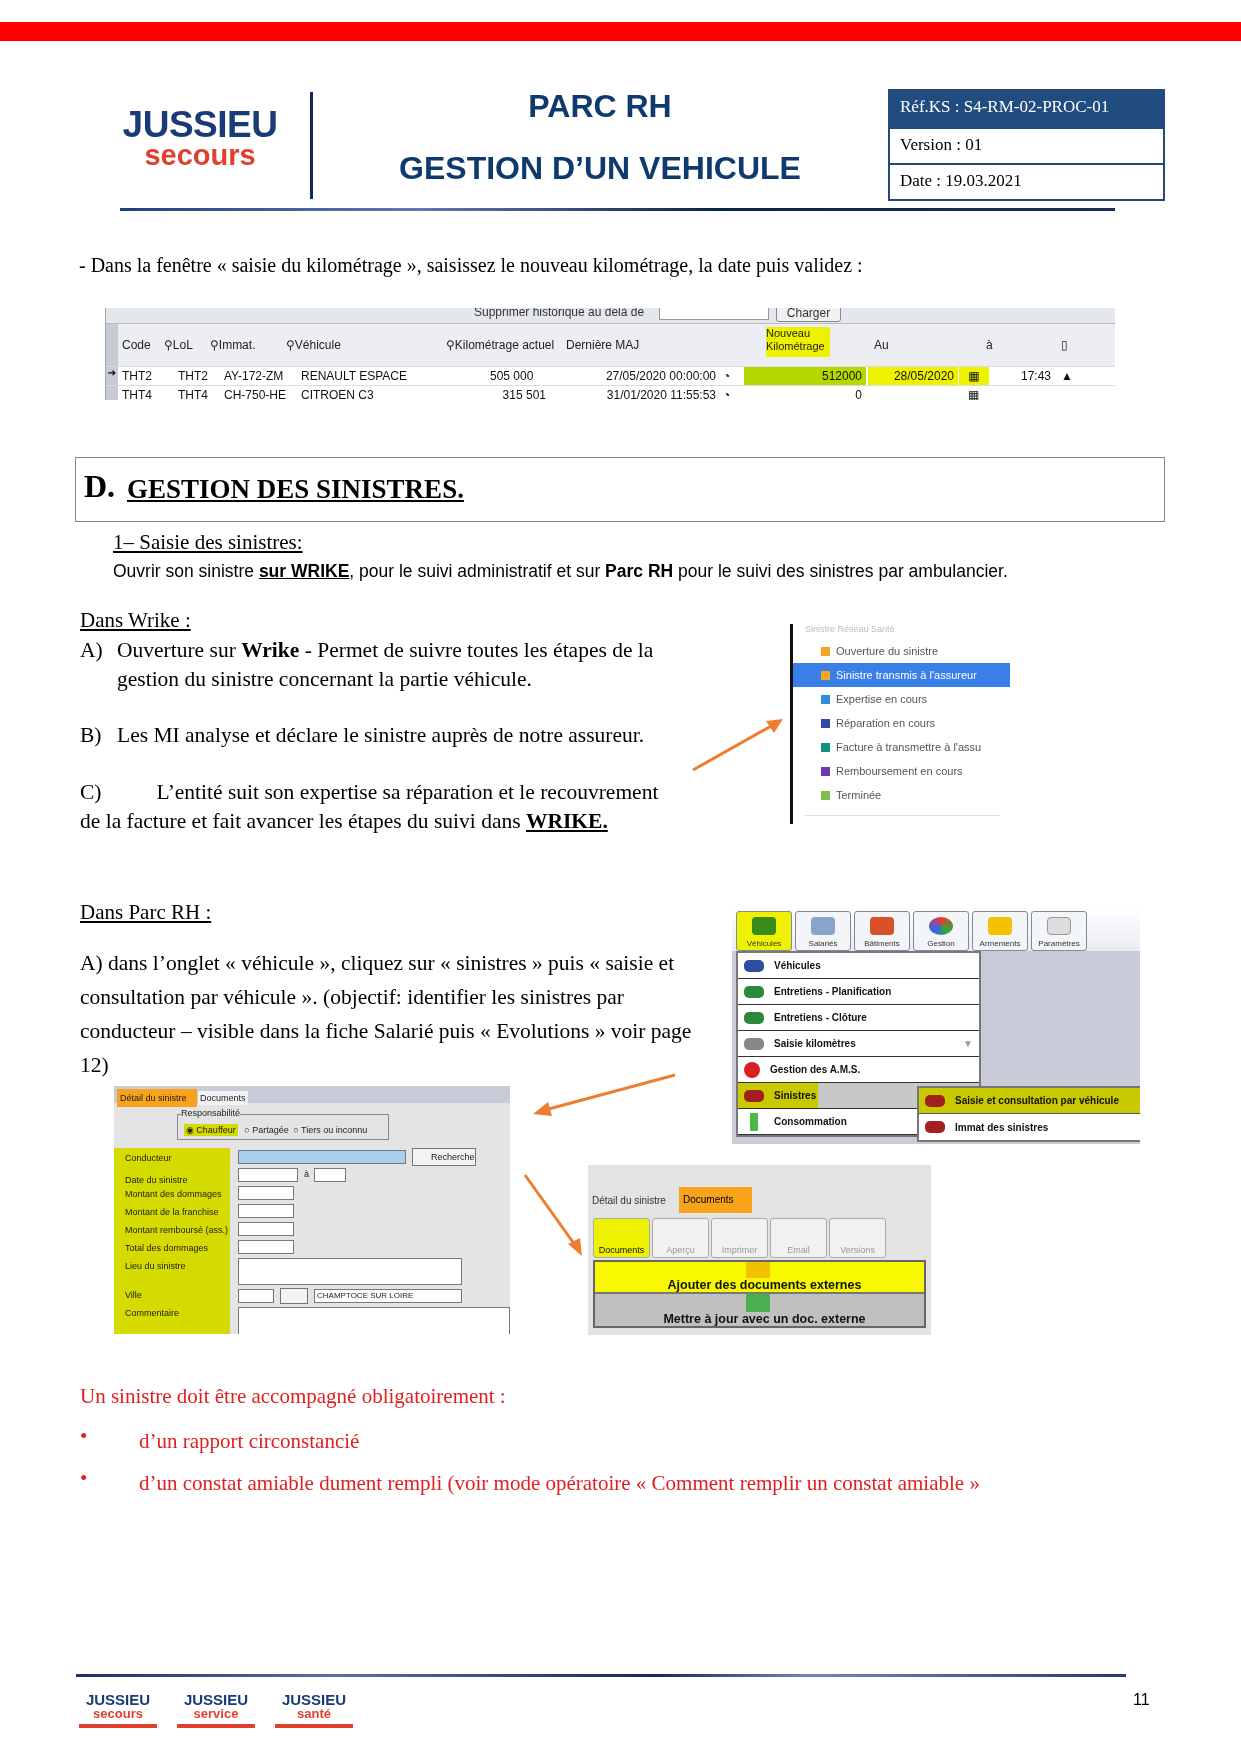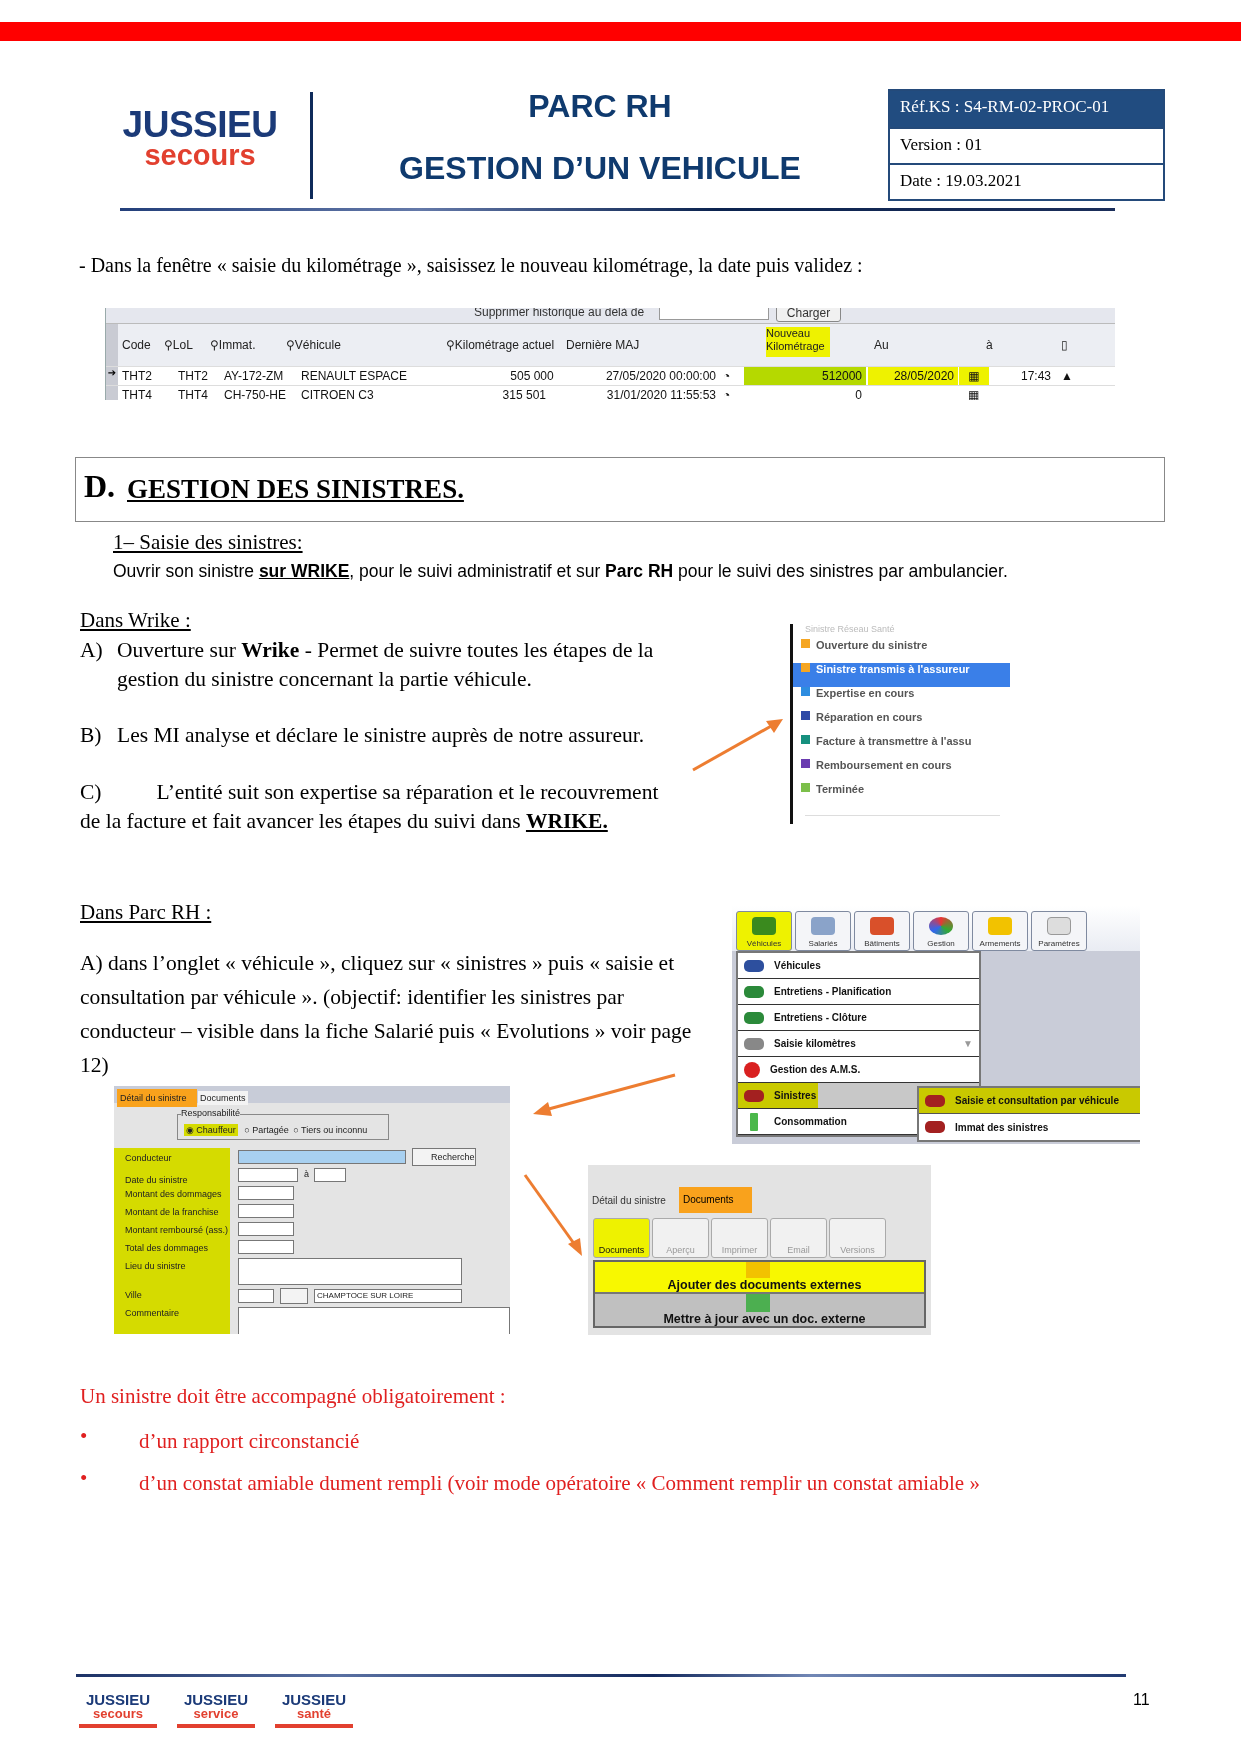--- a/index.html
+++ b/index.html
@@ -37,21 +37,21 @@
   .sub1 { left: 113px; top: 530px; font-size: 21px; text-decoration: underline; }
   .sub1desc { left: 113px; top: 561px; font-family: "Liberation Sans", sans-serif; font-size: 17.5px; }
   .wrike-h { left: 80px; top: 608px; font-size: 21px; text-decoration: underline; }
   .para { font-size: 21.5px; line-height: 28.5px; }
   .lst { left: 80px; width: 600px; }
   .lst .lbl { position: absolute; left: 0; }
   .lst .body { margin-left: 37px; }
   
   .wrike { left: 790px; top: 624px; width: 220px; height: 200px; background: #fff; border-left: 3px solid #111; font-family: "Liberation Sans", sans-serif; font-size: 11px; color: #555; }
   .wrike .top-fade { height: 15px; color: #bbb; font-size: 9px; padding-left: 12px; }
-  .wrike .item { height: 24px; display: flex; align-items: flex-start; padding-left: 8px; font-weight: bold; }
+  .wrike .item { height: 24px; display: flex; align-items: center; padding-left: 28px; }
   .wrike .item .sq { width: 9px; height: 9px; margin-right: 6px; }
   .wrike .item.sel { background: #3a7fe8; color: #fff; }
   .wrike .sep { margin: 8px 10px 0 12px; border-top: 1px solid #ddd; }
   .arrow { position: absolute; }
   
   .parc-h { left: 80px; top: 900px; font-size: 21px; text-decoration: underline; }
   .parc-p { left: 80px; top: 946px; width: 630px; font-size: 21.5px; line-height: 34px; }
   
   .menu-shot { left: 732px; top: 906px; width: 408px; height: 238px; background: #c9ccd8; font-family: "Liberation Sans", sans-serif; font-size: 10px; overflow: hidden; }
   .menu-shot .tabs { height: 45px; background: linear-gradient(#fff, #e9ecf3); display: flex; padding: 5px 0 0 4px; gap: 3px; }
@@ -140,21 +140,21 @@
     <span style="left:768px">Au</span>
     <span style="left:880px">à</span>
     <span style="left:955px">▯</span>
   </div>
   <div class="row">
     <div class="rowsel" style="text-align:center;font-size:10px">➔</div>
     <span style="left:16px">THT2</span>
     <span style="left:72px">THT2</span>
     <span style="left:118px">AY-172-ZM</span>
     <span style="left:195px">RENAULT ESPACE</span>
-    <span style="left:396px;width:60px;text-align:center">505 000</span>
+    <span style="left:384px;width:60px;text-align:left">505 000</span>
     <span style="left:460px;width:150px;text-align:right">27/05/2020 00:00:00</span>
     <span style="left:617px">◔</span>
     <span class="hl-yellow" style="left:638px;top:0;width:122px;height:18px;text-align:right;padding:2px 4px 0 0;background:#b5d900">512000</span>
     <span class="hl-yellow" style="left:762px;top:0;width:90px;height:18px;text-align:right;padding:2px 4px 0 0">28/05/2020</span>
     <span class="hl-yellow" style="left:853px;top:0;width:30px;height:18px;text-align:center;padding-top:2px">▦</span>
     <span style="left:915px">17:43</span>
     <span style="left:955px">▲</span>
   </div>
   <div class="row">
     <div class="rowsel"></div>

